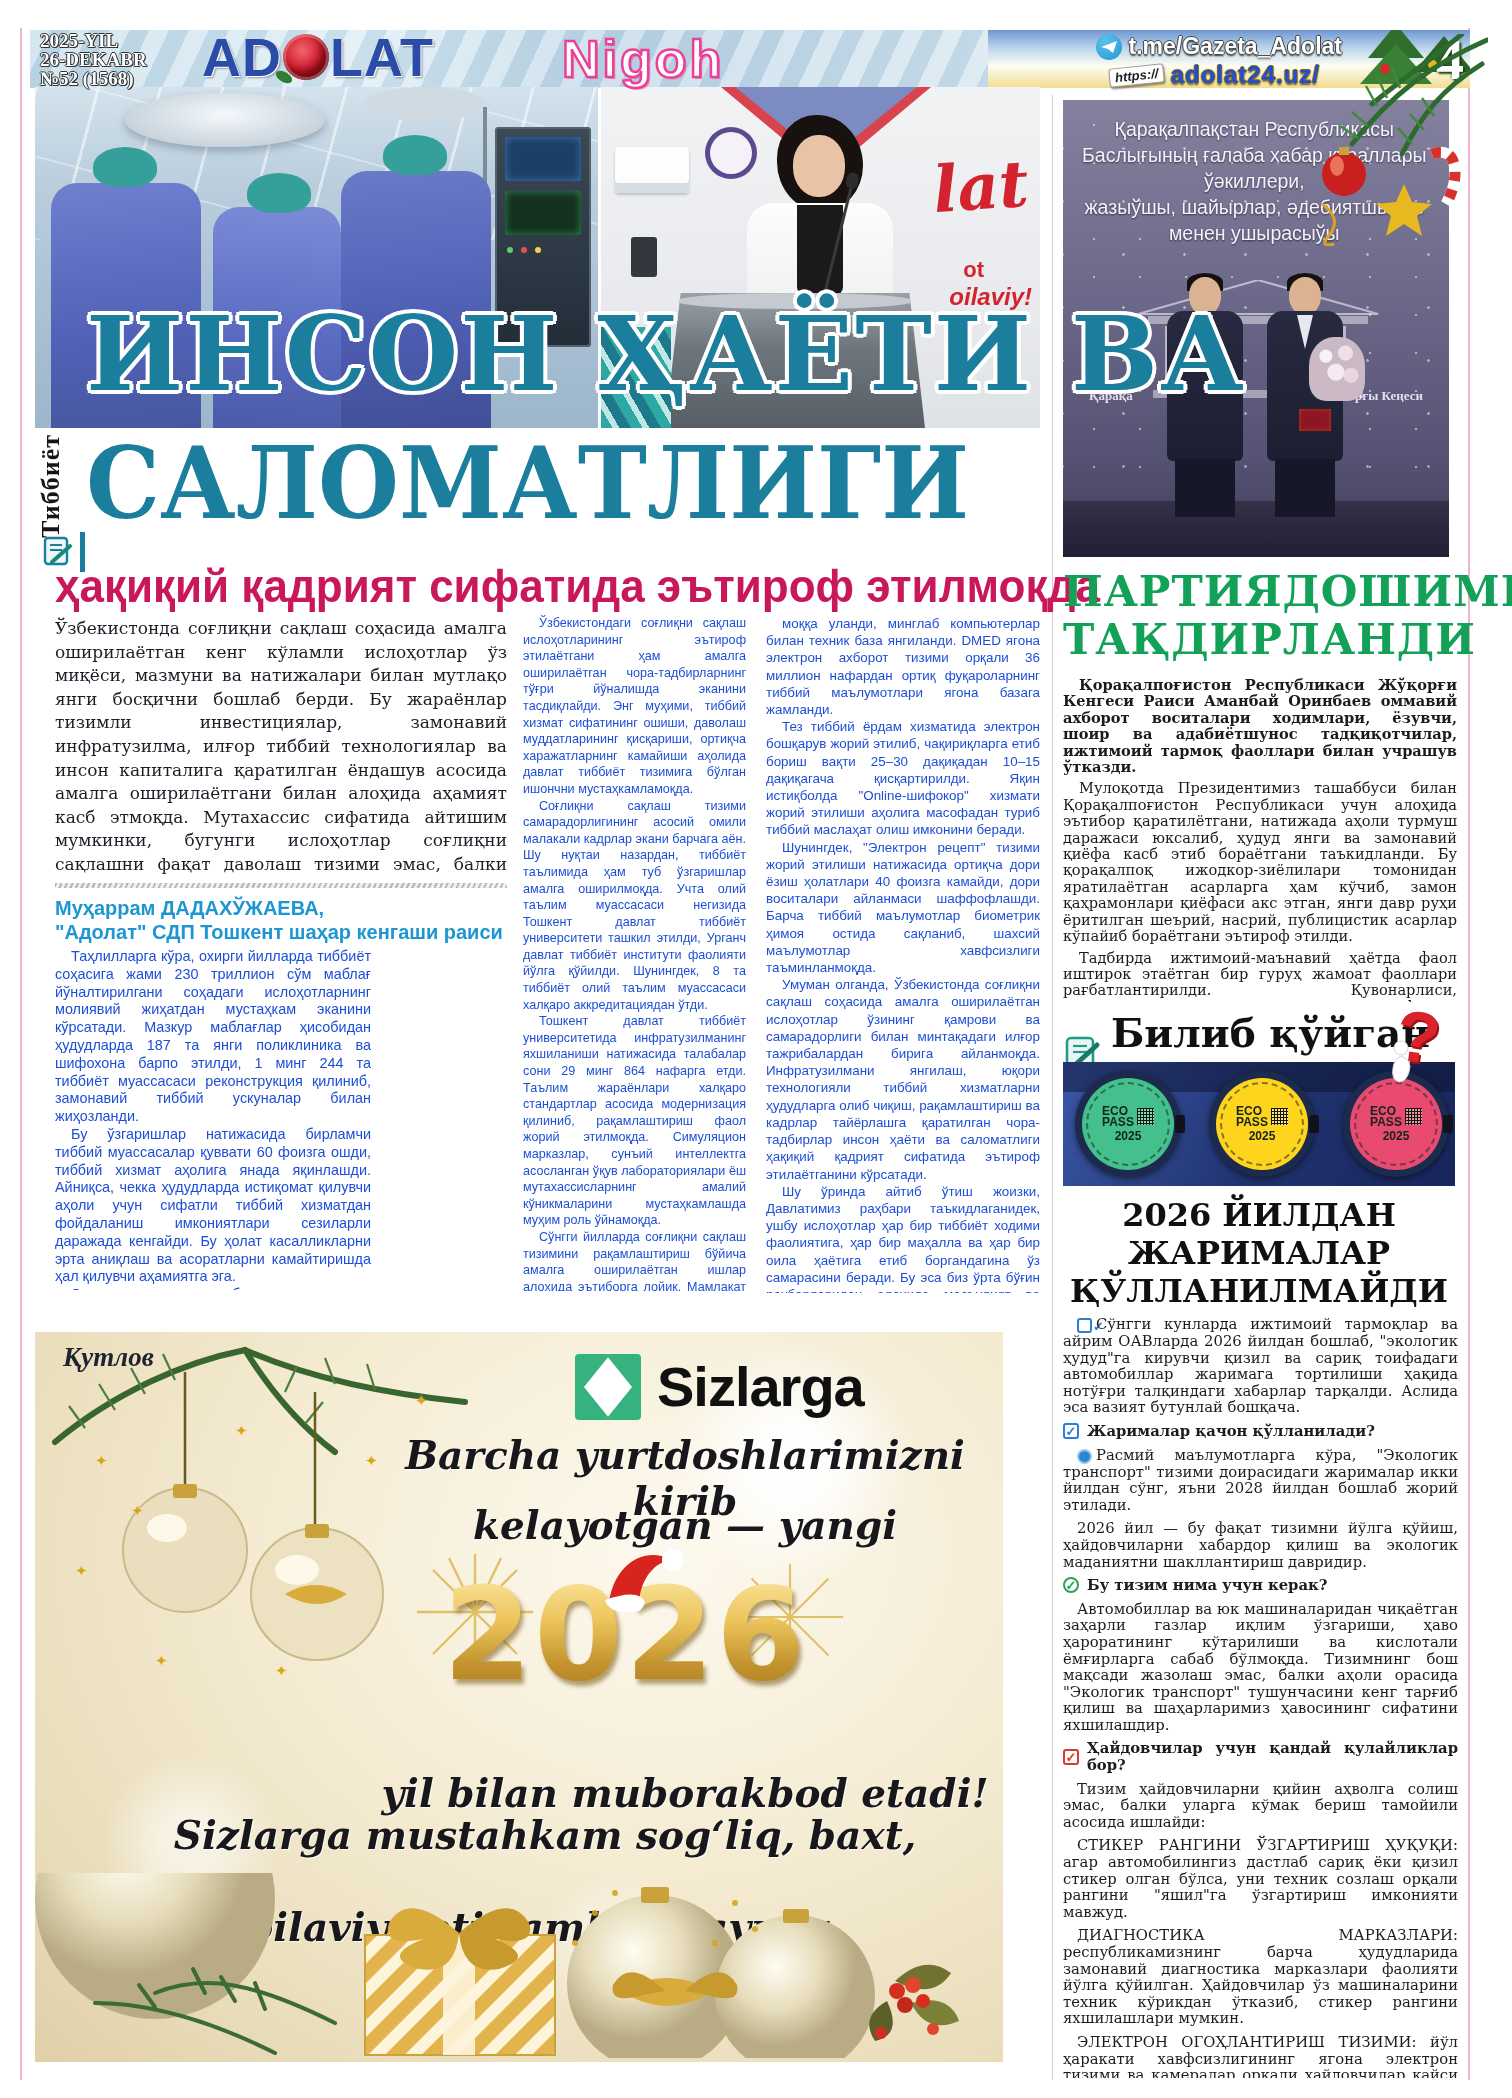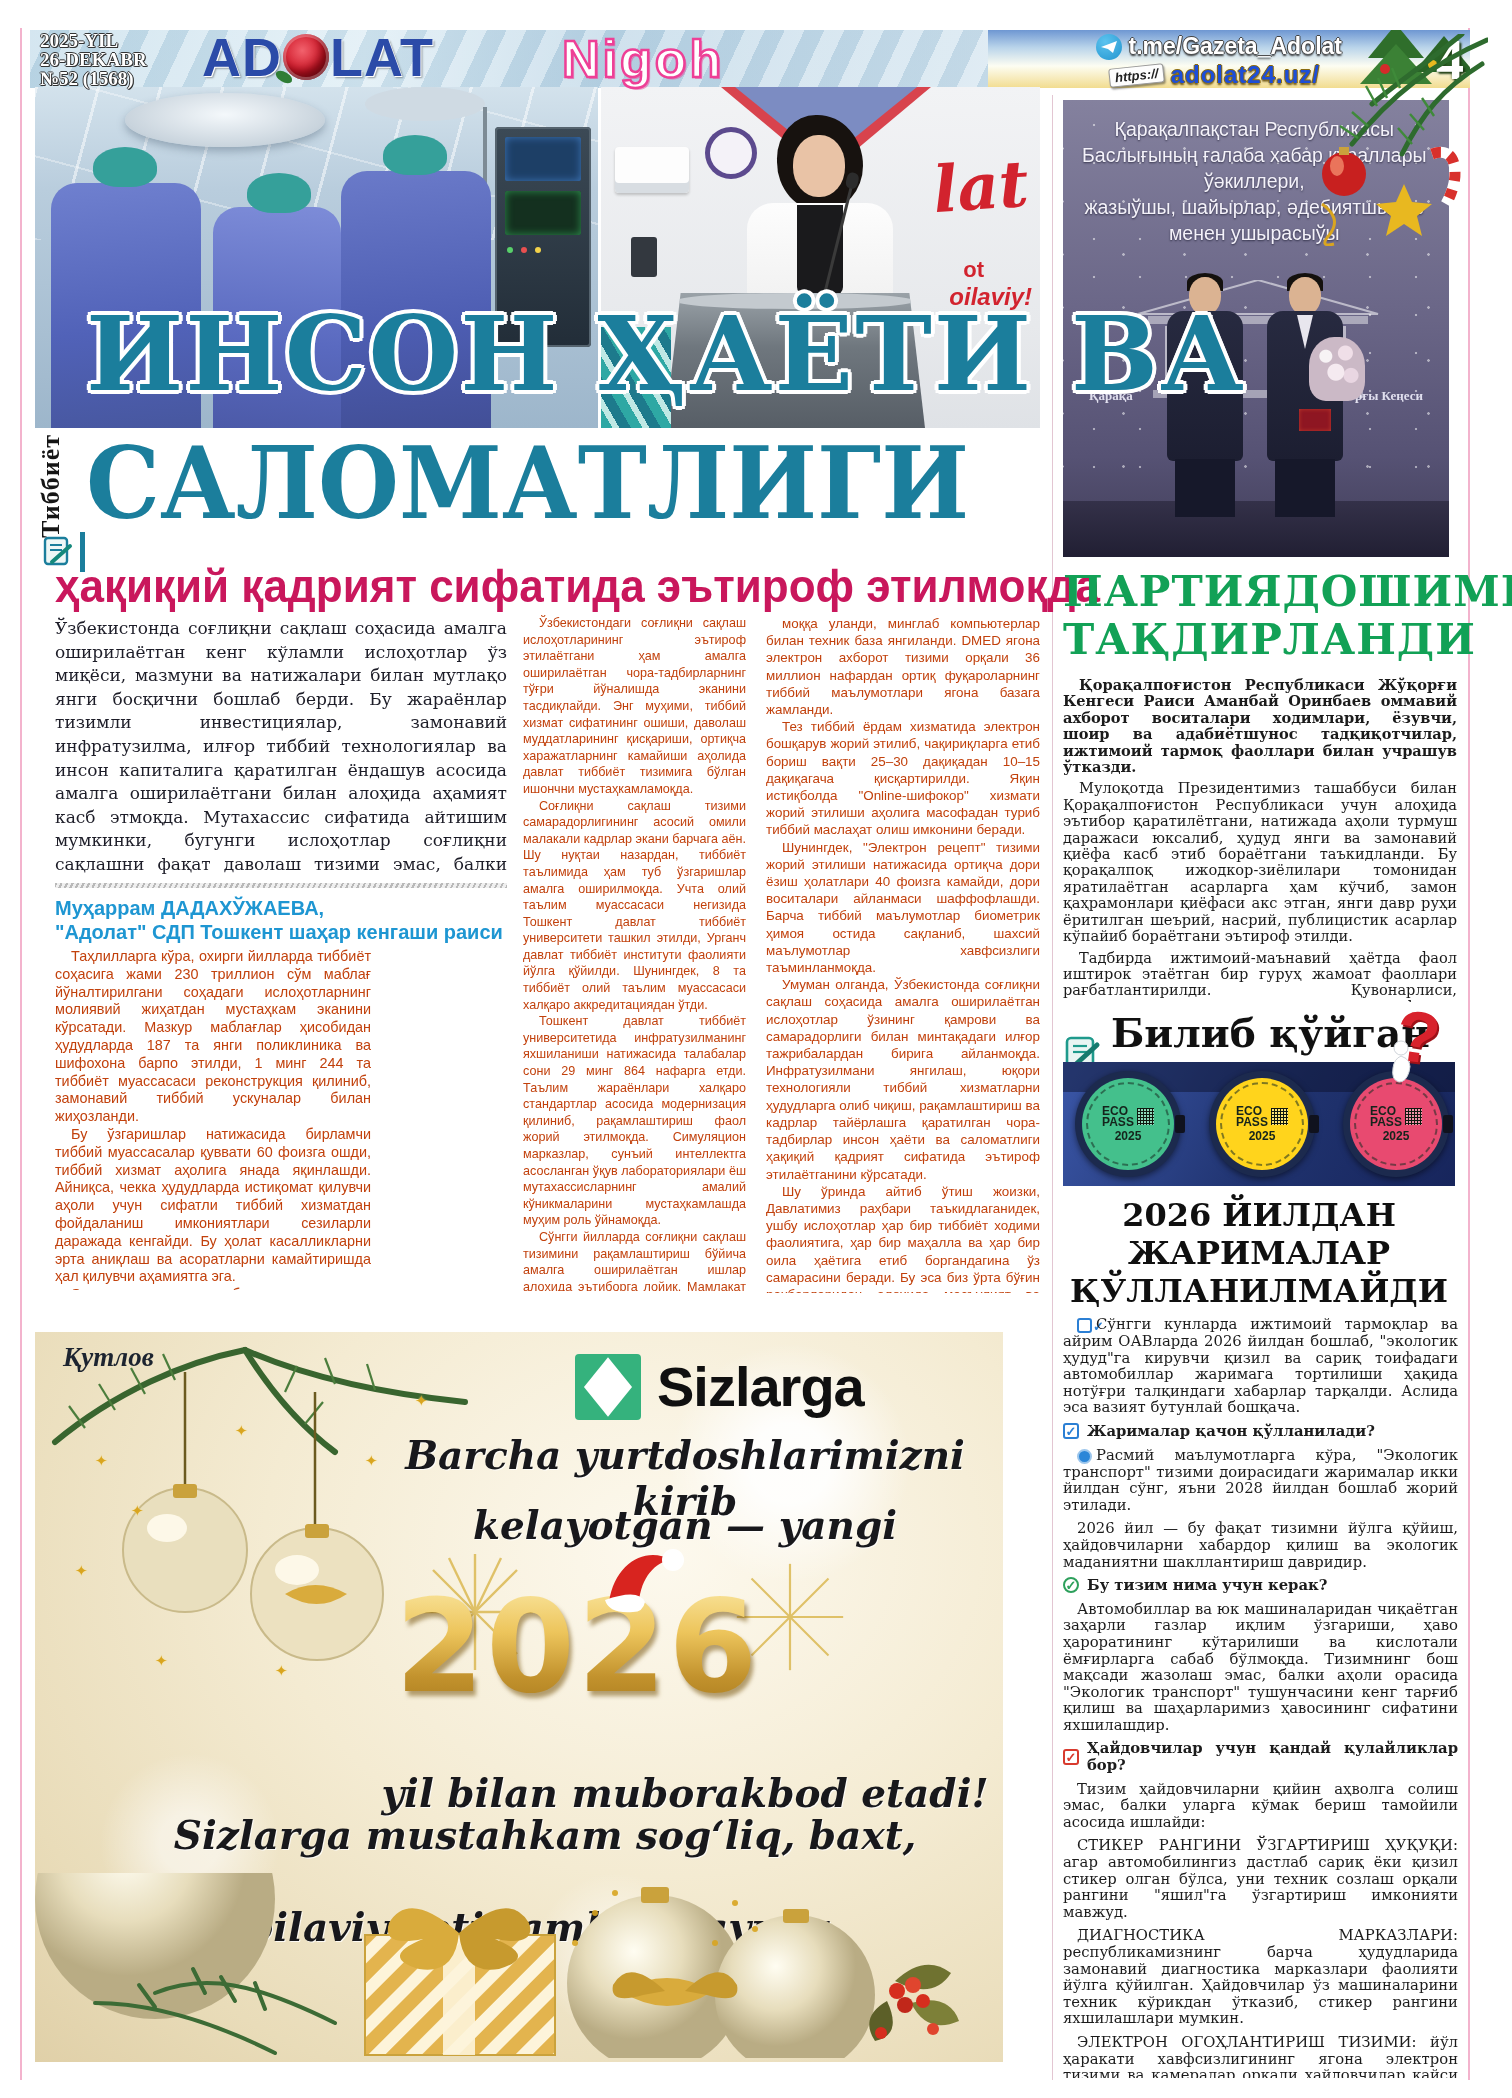--- a/index.html
+++ b/index.html
@@ -119,21 +119,21 @@
   .h1a{left:86px;top:288px;font-size:103px;line-height:132px;letter-spacing:2px;}
   .h1b{left:86px;top:418px;font-size:100px;line-height:130px;letter-spacing:0;transform:scaleX(.93);transform-origin:left;}
   .subtitle{left:55px;top:560px;width:988px;font-weight:800;font-size:44px;line-height:50px;
      color:var(--red-sub);letter-spacing:0;transform:scaleY(1.06);transform-origin:top left;white-space:nowrap;}
 
   
   .lead{left:55px;top:617px;width:452px;height:262px;overflow:hidden;font-family:"DejaVu Serif",serif;
      font-size:17px;line-height:23.6px;text-align:justify;color:#1d1d28;}
   .colM{left:523px;top:615px;width:223px;height:676px;overflow:hidden;font-size:12.6px;line-height:16.6px;}
   .colR{left:766px;top:615px;width:274px;height:678px;overflow:hidden;font-size:13.4px;line-height:17.2px;}
-  .newscol p{text-align:justify;text-indent:16px;margin:0;color:#c2410c;}
+  .newscol p{text-align:justify;text-indent:16px;margin:0;color:#1d4ed8;}
   .divider{left:55px;top:883px;width:452px;height:5px;
      background:repeating-linear-gradient(115deg,#b9b9b9 0 2px,#efefef 2px 5px);}
   .byline{left:55px;top:896px;width:452px;font-weight:700;font-size:20px;line-height:24px;color:var(--author-blue);}
   .col1{left:55px;top:948px;width:316px;height:342px;overflow:hidden;font-size:14.4px;line-height:17.8px;}
 
   
   .award{left:1063px;top:100px;width:386px;height:457px;overflow:hidden;
      background:linear-gradient(180deg,#84819e 0%,#6b6788 45%,#565274 78%,#403d58 100%);}
   .award .stars{position:absolute;inset:0;opacity:.5;background-image:
      radial-gradient(circle,#fff 1px,transparent 1.6px),radial-gradient(circle,#fff 1px,transparent 1.6px);
@@ -214,21 +214,21 @@
       radial-gradient(ellipse at 65% 30%,#fdf9ee 0%,#f4ebd2 45%,#e9dcb9 80%,#e0d0a8 100%);}
   .qutlov{position:absolute;left:28px;top:10px;font-family:"Liberation Serif",serif;font-style:italic;
      font-weight:700;font-size:27px;color:#1d2430;}
   .aglogo{position:absolute;left:540px;top:22px;width:66px;height:66px;background:#35b27d;border-radius:4px;}
   .aglogo:before{content:"";position:absolute;left:14px;top:14px;width:38px;height:38px;background:#fff;
      transform:rotate(45deg) skew(6deg,6deg);}
   .agname{position:absolute;left:622px;top:22px;font-weight:800;font-size:56px;letter-spacing:-1px;color:#101010;}
   .script{position:absolute;width:640px;left:330px;text-align:center;font-family:"DejaVu Serif",serif;
      font-style:italic;font-weight:700;font-size:39px;color:#18181c;text-shadow:1px 1px 0 rgba(255,255,255,.8);}
   .sc1{top:100px;} .sc2{top:170px;} .sc3{top:438px;} .sc4{left:60px;width:900px;top:480px;} .sc5{left:60px;width:900px;top:572px;}
-  .year3d{position:absolute;left:360px;top:240px;width:460px;text-align:left;
+  .year3d{position:absolute;left:360px;top:228px;width:460px;text-align:center;
      font-family:"DejaVu Sans",sans-serif;font-weight:900;font-size:128px;line-height:150px;letter-spacing:2px;
      background:linear-gradient(180deg,#fbe9a6 5%,#edc55c 40%,#c2922d 70%,#a87a1d 95%);
      -webkit-background-clip:text;background-clip:text;color:transparent;
      filter:drop-shadow(3px 5px 2px rgba(120,85,15,.55));}
   .hat{position:absolute;left:560px;top:212px;z-index:3;}
   .burst{position:absolute;z-index:0;opacity:.8;}
   .br1{left:380px;top:220px;} .br2{left:700px;top:230px;}
   .ad-bottom{position:absolute;left:0;bottom:0;}
   .branch{position:absolute;left:0;top:0;}
   .gstar{position:absolute;color:#d9a520;font-size:15px;text-shadow:0 0 2px #f7e08a;}

